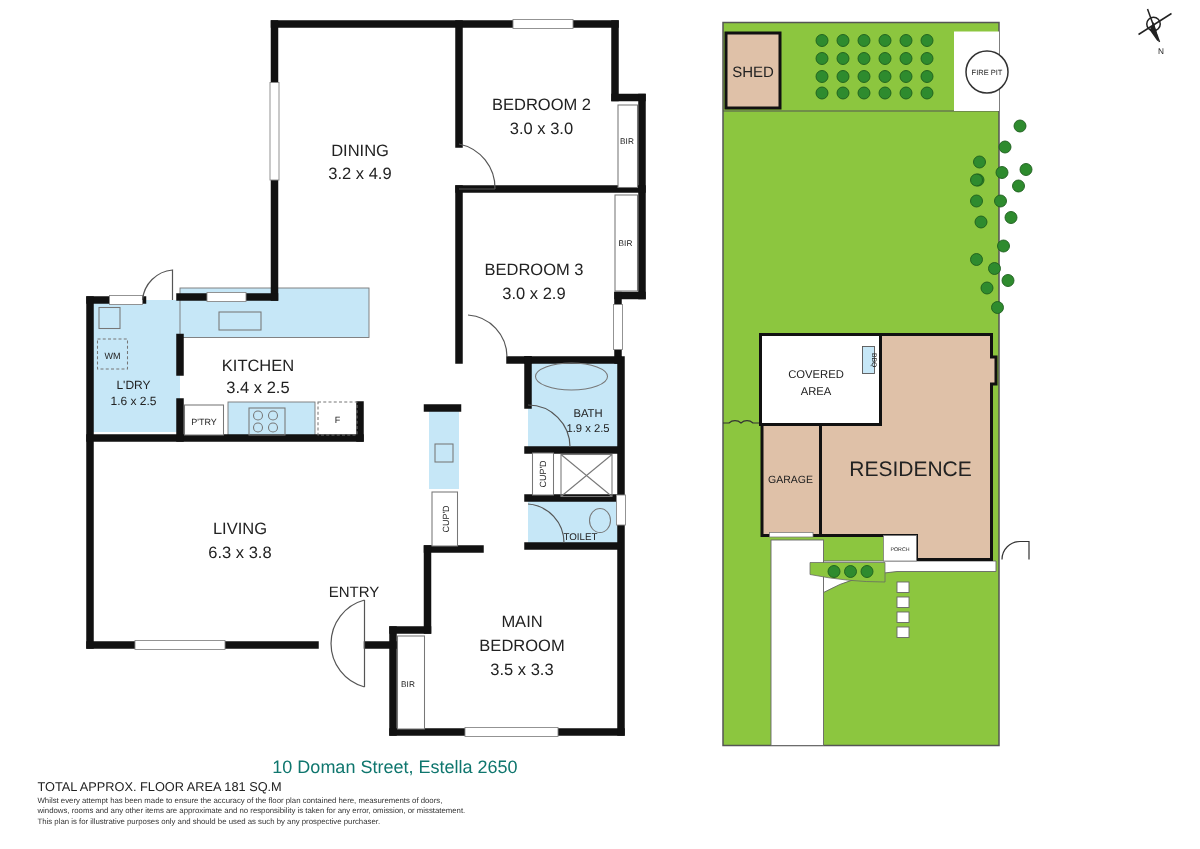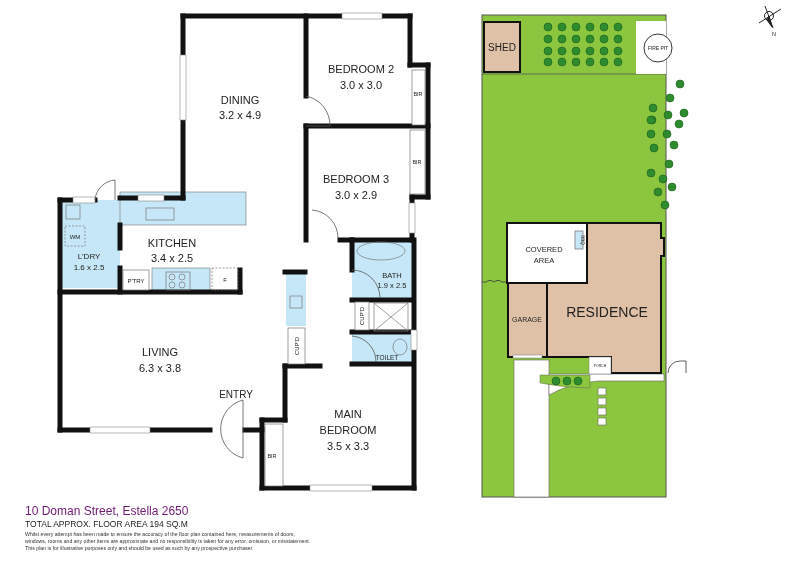--- a/index.html
+++ b/index.html
@@ -1,20 +1,20 @@
 <!DOCTYPE html>
 <html><head>
 <meta charset="utf-8">
 <style>
   html,body{margin:0;padding:0;background:#fff;}
   body{width:800px;height:566px;position:relative;overflow:hidden;font-family:"Liberation Sans",sans-serif;color:#222;}
   svg{position:absolute;left:0;top:0;}
   .lbl{font-family:"Liberation Sans",sans-serif;fill:#222;}
   .footer{position:absolute;left:25px;top:504px;}
-  .addr{font-size:12px;color:#701a75;margin:0;line-height:14px;}
+  .addr{font-size:12px;color:#0f766e;margin:0;line-height:14px;text-align:right;}
   .area{font-size:8.5px;color:#222;margin:1px 0 2px 0;font-weight:normal;}
   .disc{font-size:5.2px;color:#333;line-height:7px;width:320px;}
 </style>
 </head>
 <body>
 
 <svg width="800" height="566" viewBox="0 0 800 566">
 
   <g>
 
@@ -239,19 +239,19 @@
       <line x1="759" y1="23" x2="781" y2="9"></line>
       <line x1="765" y1="6" x2="773" y2="28"></line>
       <path d="M769 16 L772 27 L767 20 Z" fill="#222"></path>
     </g>
     <text class="lbl" x="774" y="36" font-size="5.5" text-anchor="middle">N</text>
   </g>
 </svg>
 
 <div class="footer">
   <p class="addr">10 Doman Street, Estella 2650</p>
-  <p class="area">TOTAL APPROX. FLOOR AREA 194 SQ.M</p>
+  <p class="area">TOTAL APPROX. FLOOR AREA 181 SQ.M</p>
   <div class="disc">
     <div>Whilst every attempt has been made to ensure the accuracy of the floor plan contained here, measurements of doors,</div>
     <div>windows, rooms and any other items are approximate and no responsibility is taken for any error, omission, or misstatement.</div>
     <div>This plan is for illustrative purposes only and should be used as such by any prospective purchaser.</div>
   </div>
 </div>
 
 </body></html>

